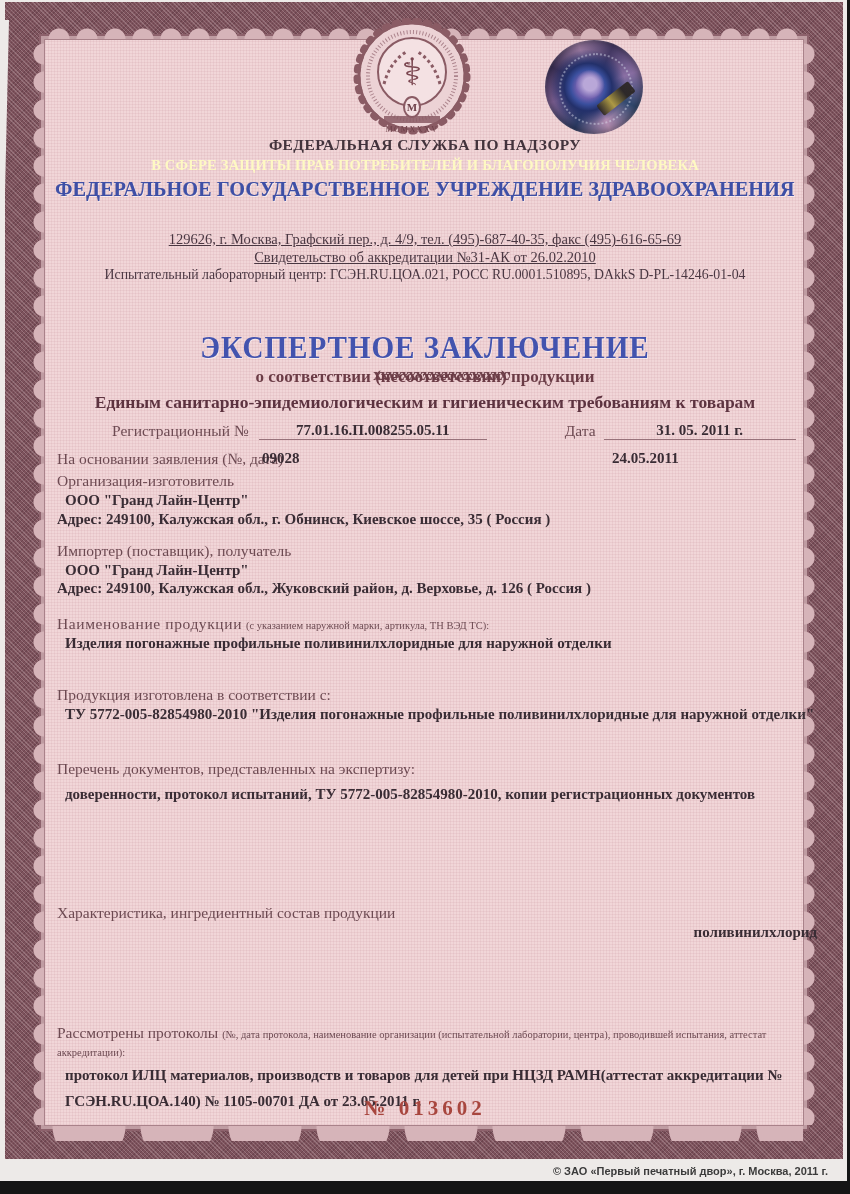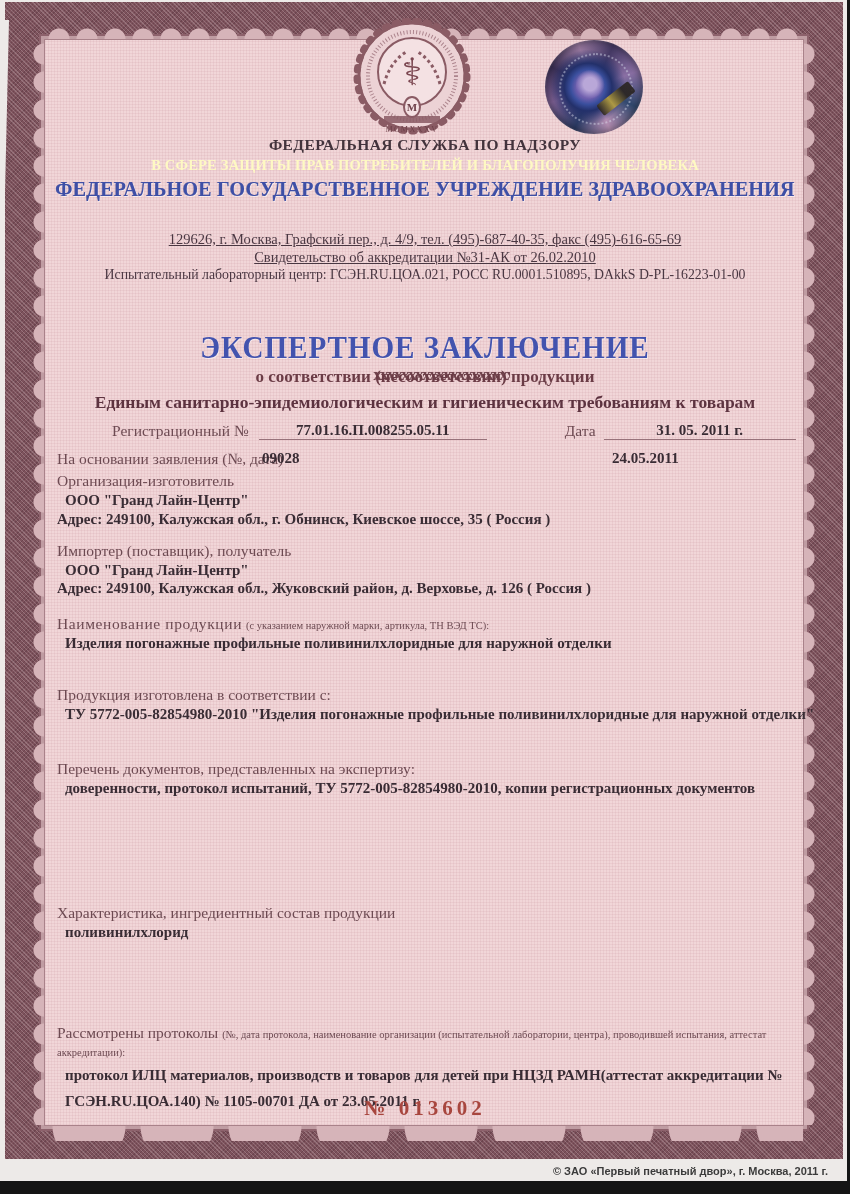--- a/index.html
+++ b/index.html
@@ -99,21 +99,21 @@
     <rect x="34" y="98" width="56" height="7" fill="#8a5b64" opacity=".85"></rect>
     <text x="62" y="114" font-family="Liberation Serif, serif" font-size="8" letter-spacing="1.5" fill="#6d4049" text-anchor="middle">MCMXXXV</text>
   </svg>
   <div class="holo"></div>
 
   <div class="abs ctr h1" style="top:136px;">ФЕДЕРАЛЬНАЯ СЛУЖБА ПО НАДЗОРУ</div>
   <div class="abs ctr h2" style="top:157px;">В СФЕРЕ ЗАЩИТЫ ПРАВ ПОТРЕБИТЕЛЕЙ И БЛАГОПОЛУЧИЯ  ЧЕЛОВЕКА</div>
   <div class="abs ctr blue1" style="top:178px;">ФЕДЕРАЛЬНОЕ ГОСУДАРСТВЕННОЕ УЧРЕЖДЕНИЕ ЗДРАВООХРАНЕНИЯ</div>
   <div class="abs ctr addr" style="top:231px;">129626, г. Москва, Графский пер., д. 4/9,  тел. (495)-687-40-35, факс (495)-616-65-69</div>
   <div class="abs ctr addr" style="top:249px;">Свидетельство об аккредитации №31-АК от 26.02.2010</div>
-  <div class="abs ctr labsm" style="top:267px;">Испытательный лабораторный центр:  ГСЭН.RU.ЦОА.021,  РОСС RU.0001.510895,  DAkkS  D-PL-16223-01-00</div>
+  <div class="abs ctr labsm" style="top:267px;">Испытательный лабораторный центр:  ГСЭН.RU.ЦОА.021,  РОСС RU.0001.510895,  DAkkS  D-PL-14246-01-04</div>
 
   <div class="abs ctr t-main" style="top:330px;">ЭКСПЕРТНОЕ ЗАКЛЮЧЕНИЕ</div>
   <div class="abs ctr t-sub" style="top:367px;"><span>о соответствии </span><span class="struck"><span>(несоответствии)</span><span class="ov">хххххххххххххххххххх</span></span><span> продукции</span></div>
   <div class="abs ctr t-sub2" style="top:392px;">Единым санитарно-эпидемиологическим и гигиеническим требованиям к товарам</div>
 
   <div class="abs row" style="top:422px;left:112px;width:700px;">
     <span class="lbl">Регистрационный №</span>
     <span class="uline val" style="width:228px;margin-left:6px;">77.01.16.П.008255.05.11</span>
     <span class="lbl" style="margin-left:74px;">Дата</span>
     <span class="uline val" style="width:192px;margin-left:4px;">31. 05. 2011 г.</span>
@@ -141,26 +141,26 @@
     <div class="val" style="padding-left:8px;margin-top:2px;">Изделия погонажные профильные поливинилхлоридные для наружной отделки</div>
   </div>
 
   <div class="abs" style="top:686px;left:57px;width:760px;">
     <div class="lbl">Продукция изготовлена в соответствии с:</div>
     <div class="val" style="padding-left:8px;margin-top:2px;">ТУ 5772-005-82854980-2010 "Изделия погонажные профильные поливинилхлоридные для наружной отделки"</div>
   </div>
 
   <div class="abs" style="top:760px;left:57px;width:760px;">
     <div class="lbl">Перечень документов, представленных на экспертизу:</div>
-    <div class="val" style="padding-left:8px;margin-top:2px;">доверенности, протокол испытаний, ТУ 5772-005-82854980-2010, копии регистрационных документов</div>
+    <div class="val" style="padding-left:8px;margin-top:8px;">доверенности, протокол испытаний, ТУ 5772-005-82854980-2010, копии регистрационных документов</div>
   </div>
 
   <div class="abs" style="top:904px;left:57px;width:760px;">
     <div class="lbl">Характеристика, ингредиентный состав продукции</div>
-    <div class="val" style="padding-left:8px;margin-top:2px;">поливинилхлорид</div>
+    <div class="val" style="padding-left:8px;margin-top:2px;text-align:right;">поливинилхлорид</div>
   </div>
 
   <div class="abs" style="top:1024px;left:57px;width:768px;">
     <div><span class="lbl">Рассмотрены протоколы</span> <span class="lblnote">(№, дата протокола, наименование организации (испытательной лаборатории, центра), проводившей испытания, аттестат аккредитации):</span></div>
     <div class="val" style="padding-left:8px;margin-top:2px;line-height:26px;">протокол ИЛЦ материалов, производств и товаров для детей при НЦЗД РАМН(аттестат аккредитации № ГСЭН.RU.ЦОА.140) № 1105-00701 ДА от 23.05.2011 г.</div>
   </div>
 
   <div class="abs ctr serial" style="top:1096px;">№ 013602</div>
 
   <div class="copy">© ЗАО «Первый печатный двор»,  г. Москва,  2011 г.</div>

